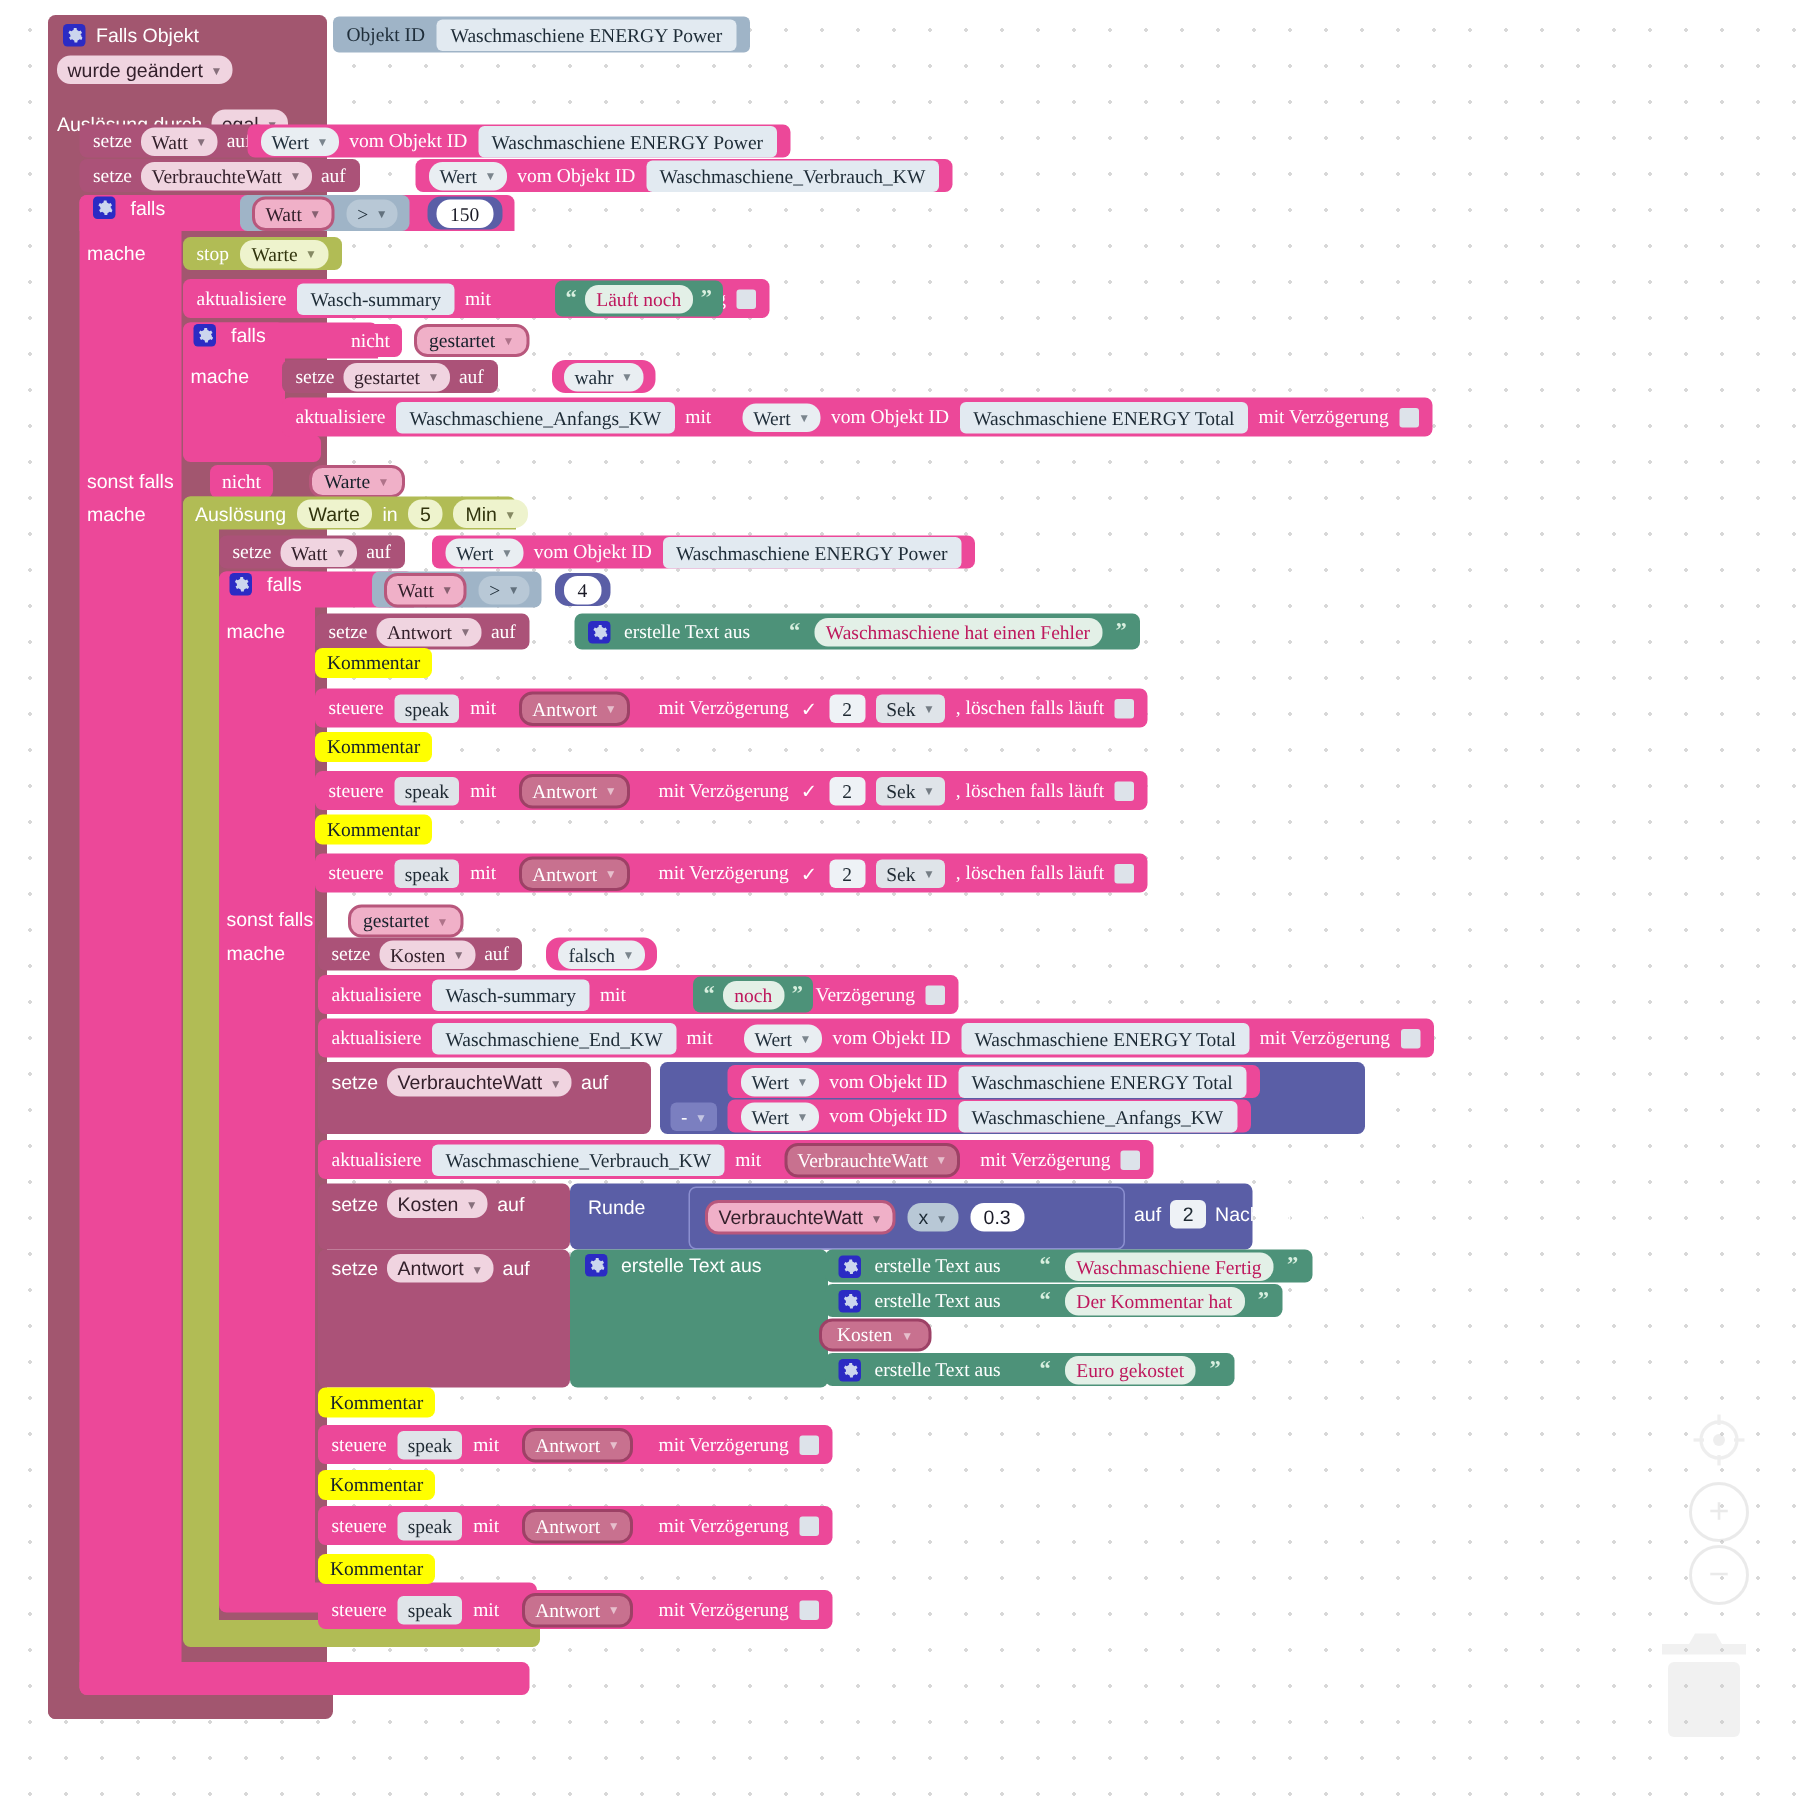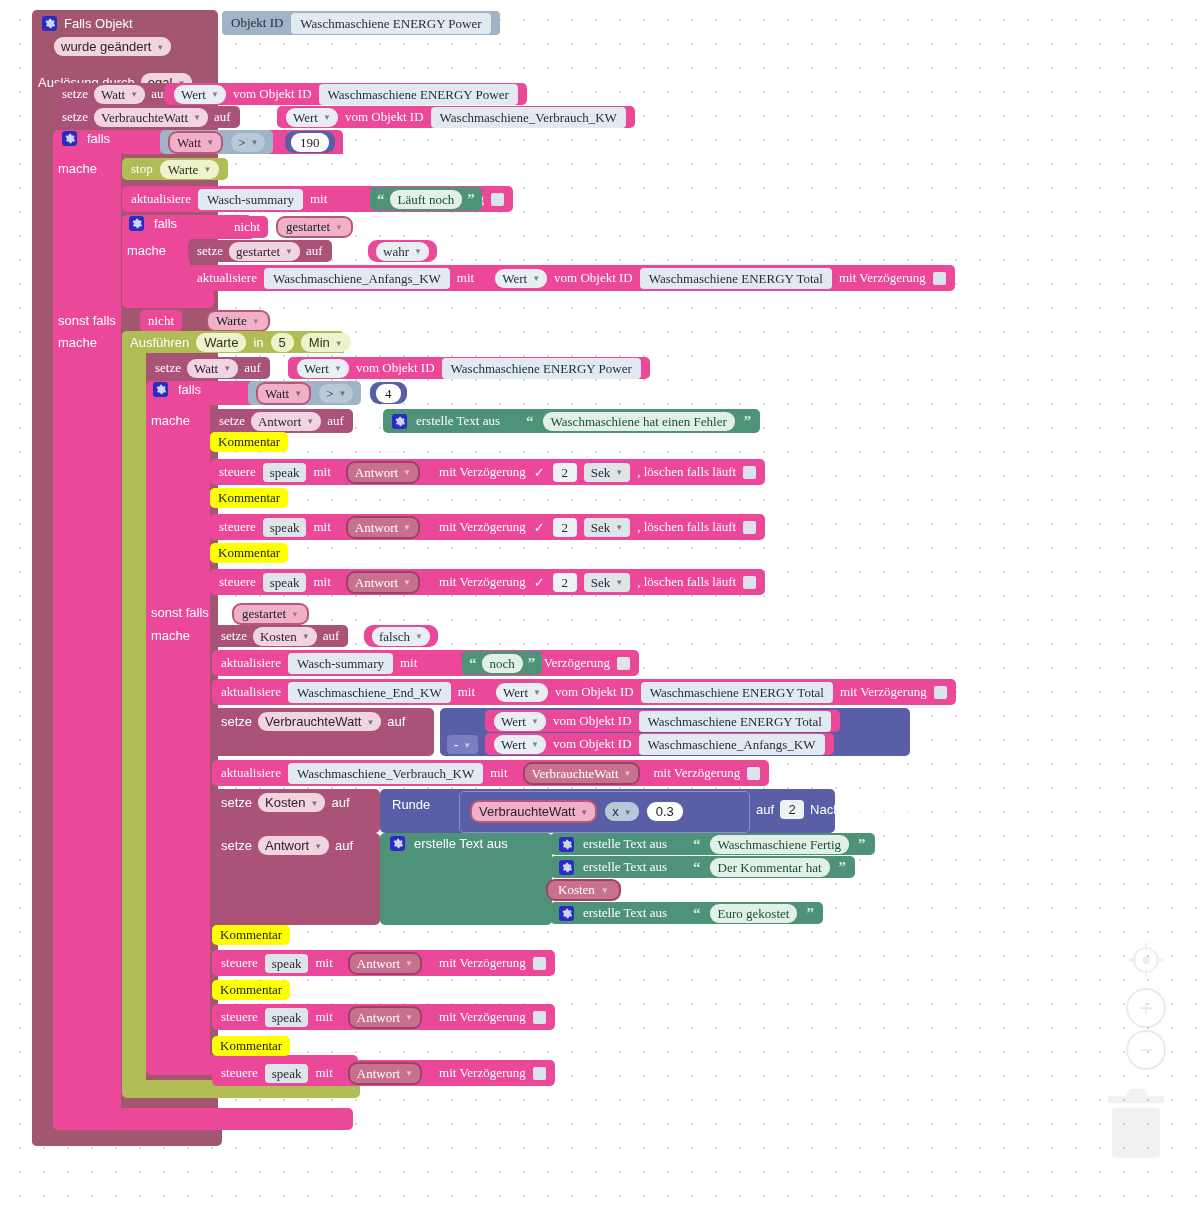--- a/index.html
+++ b/index.html
@@ -29,21 +29,21 @@
   .c-text      {background:#4d9279;}
   .c-olive     {background:#b1bc55;}
   .c-comment   {background:#ffff00;color:#101000;}
   .c-math      {background:#5a5ea6;}
 
   
   .pill{background:#f0d4e0;color:#33202b;border-radius:9px;padding:1px 7px;
         display:inline-flex;align-items:center;gap:5px;font-size:13px;line-height:17px;}
   .pill.lt {background:#e9eef2;color:#22303c;}
   .pill.obj{background:#e2eaf1;color:#1d2b36;border-radius:4px;padding:2px 9px;}
-  .pill.txt{background:#e3f0e7;color:#14532d;border-radius:9px;padding:1px 8px;}
+  .pill.txt{background:#e3f0e7;color:#be185d;border-radius:9px;padding:1px 8px;}
   .pill.white{background:#ffffff;color:#1a1a26;border-radius:9px;padding:1px 9px;}
   .pill.olive{background:#eef3cd;color:#31340d;border-radius:9px;padding:1px 8px;}
   .pill.grey{background:#dfe4e9;color:#1f2a33;border-radius:4px;padding:1px 7px;}
   .pill.num {background:#eef2f6;color:#1f2a33;border-radius:4px;padding:1px 7px;min-width:10px;justify-content:center;}
 
   .caret{font-size:8px;opacity:.55;line-height:8px;transform:translateY(1px);}
 
   
   .gear{width:15px;height:15px;border-radius:3px;background:#2b2bc4;
         display:inline-flex;align-items:center;justify-content:center;flex:none;}
@@ -91,21 +91,21 @@
         </svg>
       </span>
     <span class="lbl">Falls Objekt</span>
   </div>
 
   <div class="blk c-ctrl" style="position:absolute;left:222px;top:11px;height:24px;padding:0 9px;background:#9fb4c7;border-radius:4px;">
     <span class="lbl" style="color:#1f2e3a;">Objekt ID</span>
     <span class="pill obj" style="margin-left:8px;">Waschmaschiene ENERGY  Power</span>
   </div>
 
-  <div class="row abs" style="left:38px;top:37px;padding-left:16px;">
+  <div class="row abs" style="left:22px;top:37px;padding-left:16px;">
     <span class="pill">
         <span>wurde geändert</span>
         <span class="caret">▼</span>
       </span>
   </div>
 
   <div class="row abs" style="left:38px;top:73px;">
     <span class="lbl">Auslösung durch</span>
     <span class="pill">
         <span>egal</span>
@@ -164,21 +164,21 @@
     <span class="pill" style="background:#f0b0c8;border:2px solid #b8577c;border-radius:9px;">
         <span>Watt</span>
         <span class="caret">▼</span>
       </span>
     <span class="pill" style="background:#b8c8d6;color:#1d2b36;">
         <span>&gt;</span>
         <span class="caret">▼</span>
       </span>
   </div>
   <div class="blk c-num abs" style="left:285px;top:131px;height:22px;padding:0 6px;border-radius:9px;">
-    <span class="pill white">190</span>
+    <span class="pill white">150</span>
   </div>
 
   <div class="abs lbl" style="left:58px;top:161px;">mache</div>
 
   <div class="blk c-olive abs" style="left:122px;top:158px;height:22px;padding:0 9px;gap:7px;">
     <span class="lbl">stop</span>
     <span class="pill olive">
         <span>Warte</span>
         <span class="caret">▼</span>
       </span>
@@ -257,21 +257,21 @@
     <span class="lbl-d">Warte</span>
       <span class="caret" style="color:#7a4258;margin-left:5px;">▼</span>
   </div>
   <div class="abs lbl" style="left:58px;top:335px;">mache</div>
 
   <div class="cblock c-olive" style="left:122px;top:331px;width:24px;height:766px;"></div>
   <div class="abs c-olive" style="left:122px;top:1080px;width:238px;height:18px;border-radius:0 5px 5px 5px;"></div>
   <div class="abs c-olive" style="left:122px;top:331px;width:222px;height:22px;border-radius:5px 5px 0 0;"></div>
 
   <div class="row abs" style="left:130px;top:333px;gap:7px;">
-    <span class="lbl">Ausführen</span>
+    <span class="lbl">Auslösung</span>
     <span class="pill olive">
         <span>Warte</span>
       </span>
     <span class="lbl">in</span>
     <span class="pill olive">5</span>
     <span class="pill olive">
         <span>Min</span>
         <span class="caret">▼</span>
       </span>
   </div>

